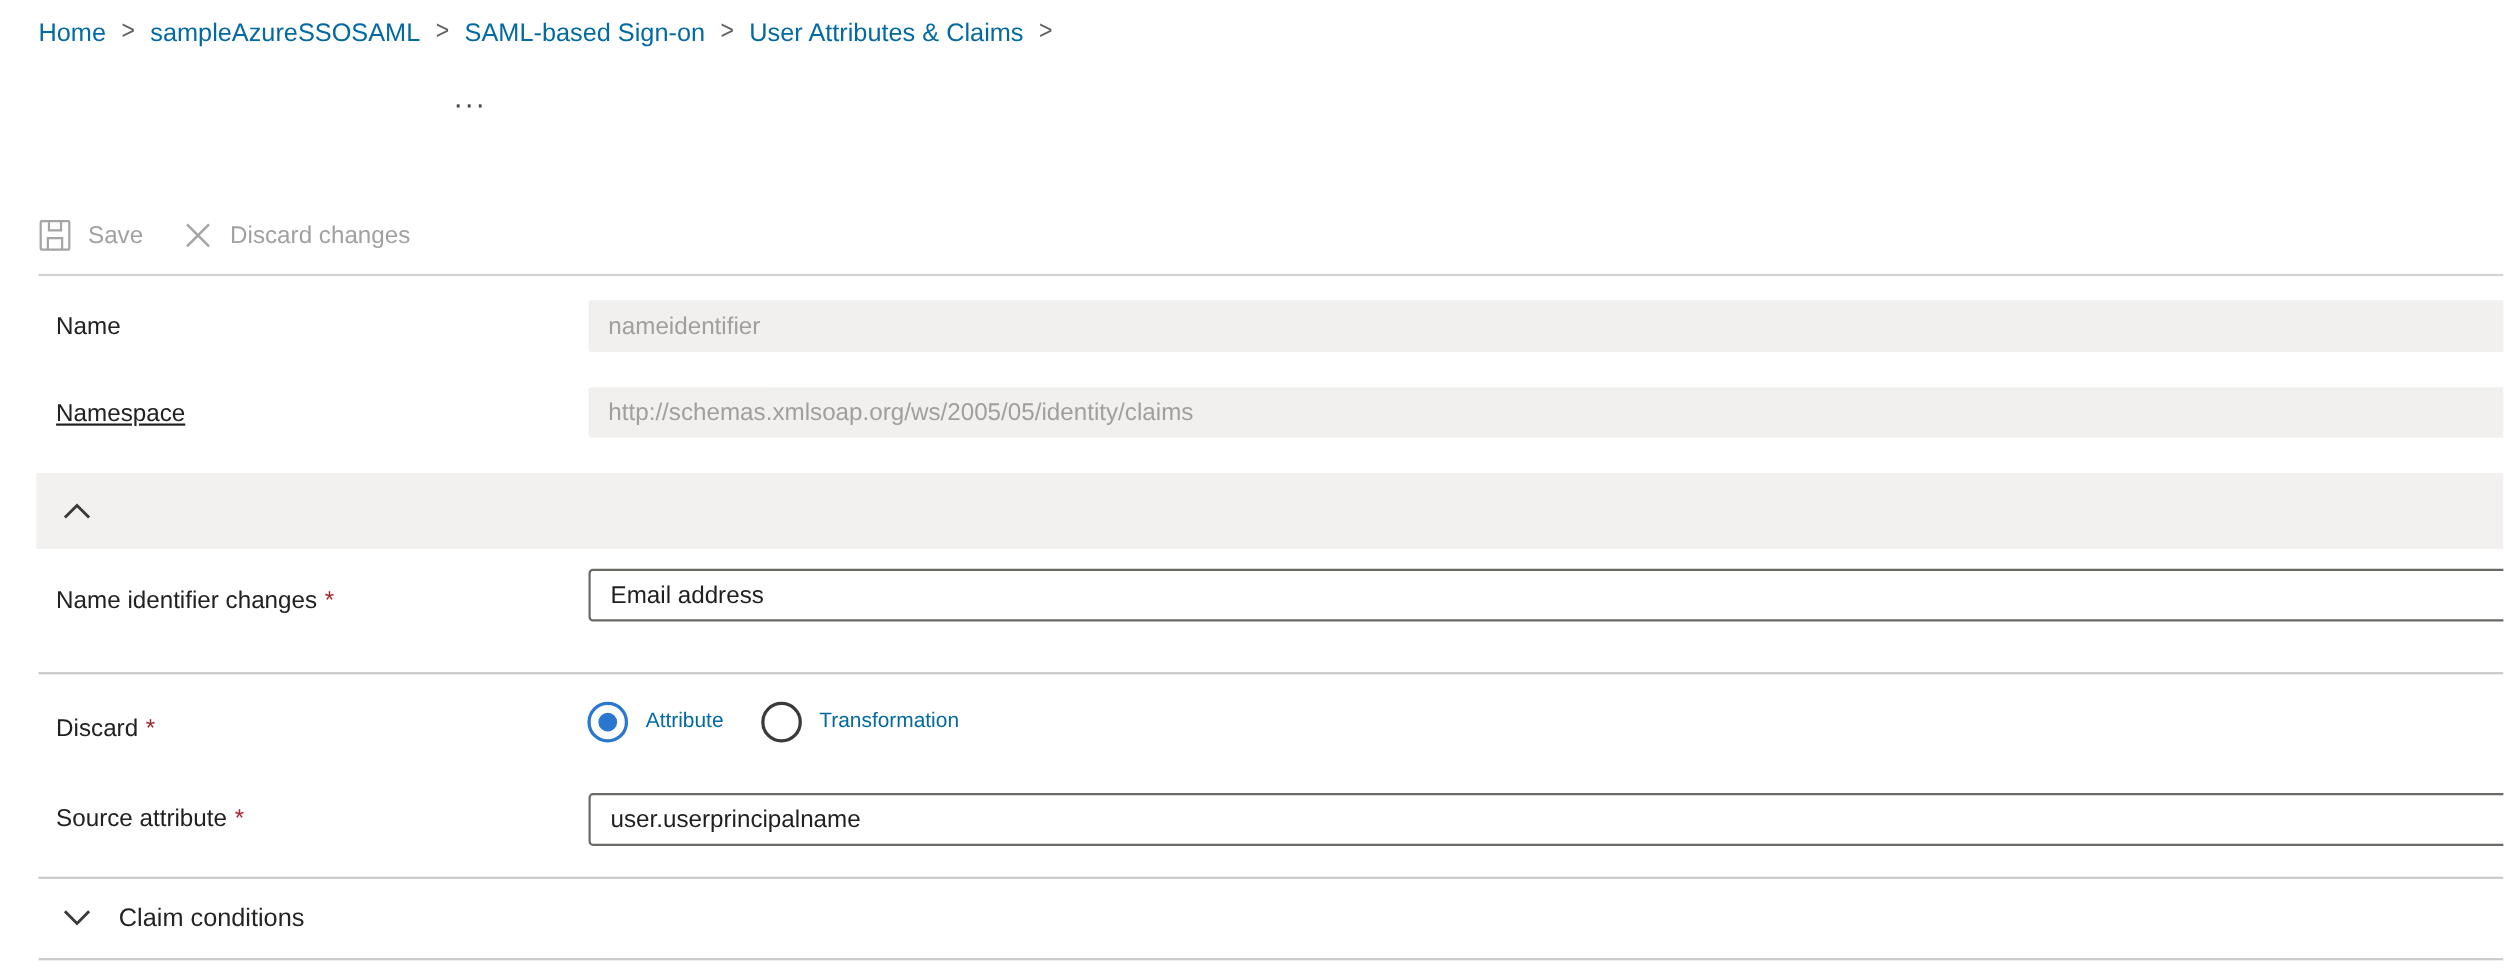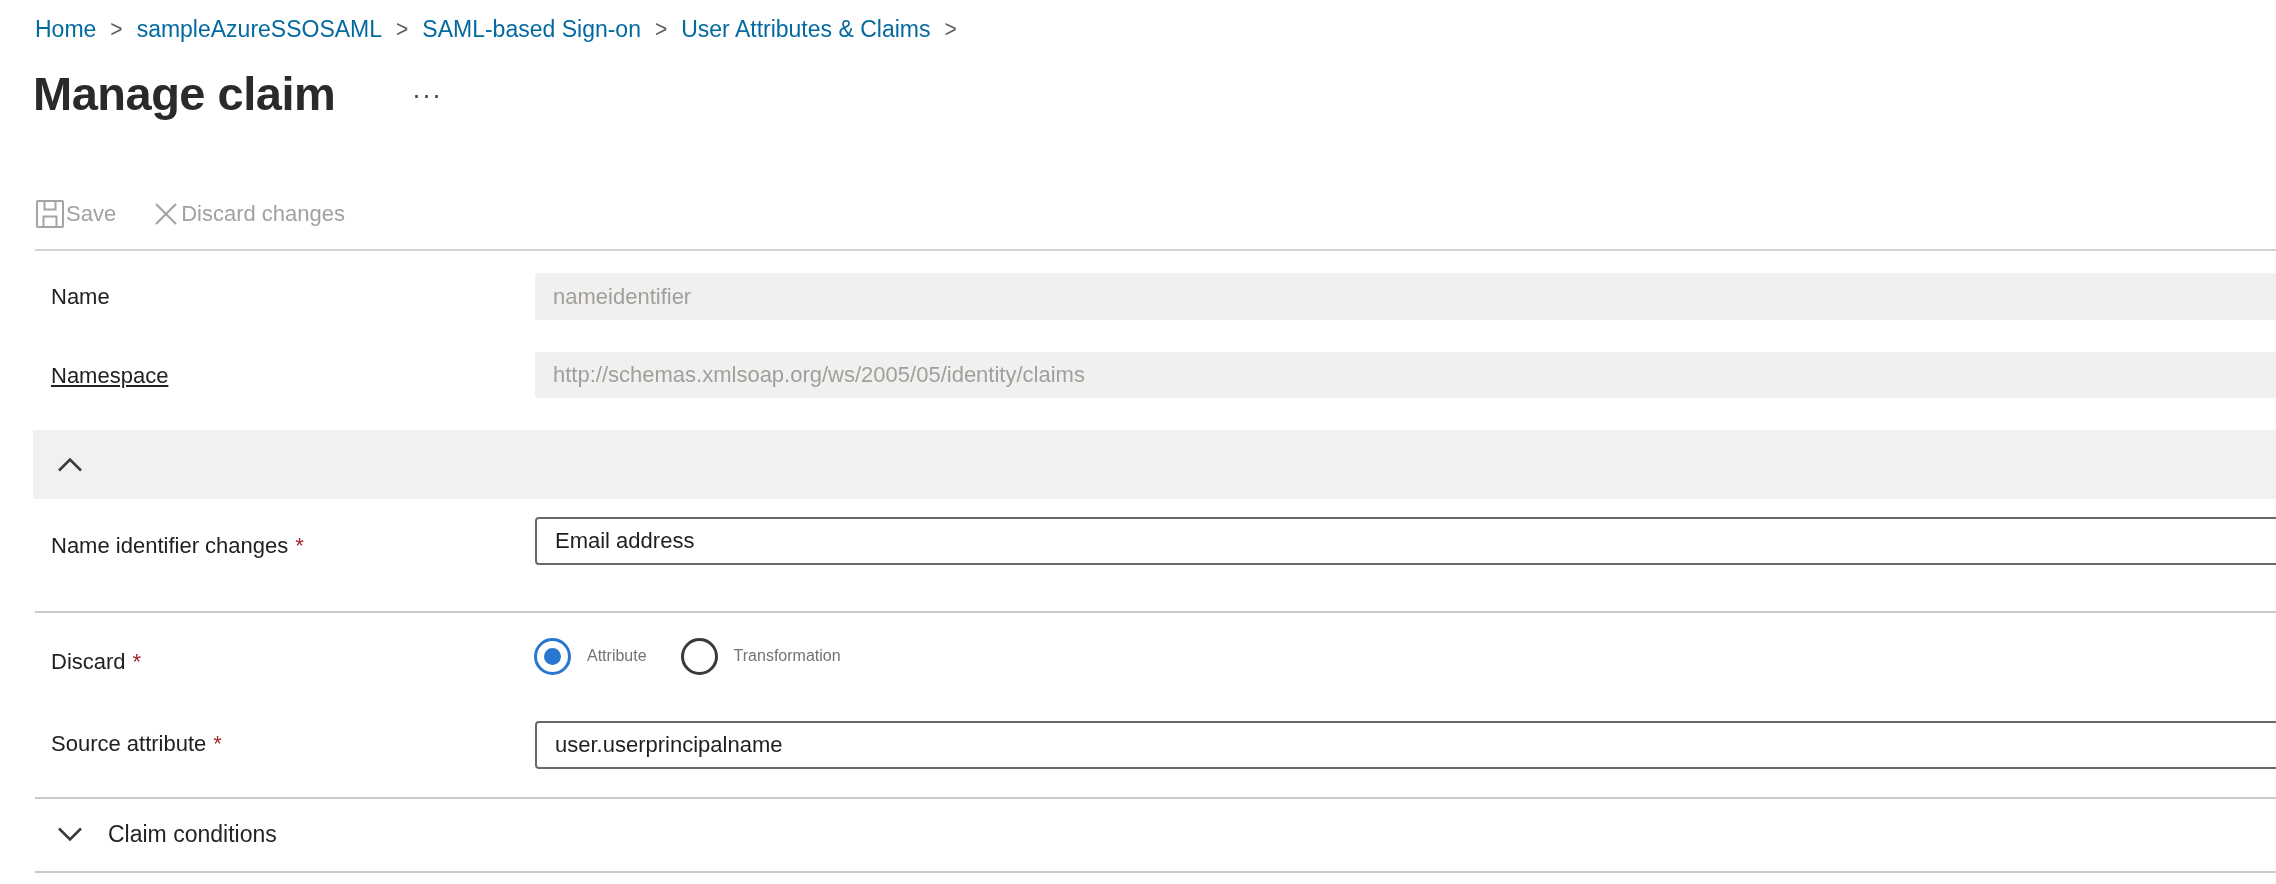--- a/index.html
+++ b/index.html
@@ -55,21 +55,21 @@
     font-family: inherit;
   }
 
   
   .toolbar {
     position: absolute;
     left: 35px; top: 192px; height: 44px;
     display: flex; align-items: center; gap: 36px;
   }
   .cmd {
-    display: flex; align-items: center; gap: 1px;
+    display: flex; align-items: center; gap: 15px;
     background: none; border: none;
     font-family: inherit;
     font-size: 22px;
     color: #a3a1a0;
     cursor: default;
     text-align: center;
   }
   .cmd svg { display: block; }
 
   
@@ -155,22 +155,22 @@
     cursor: pointer;
     flex: 0 0 auto;
   }
   .radio.selected { border: 3px solid #2b76cf; }
   .radio.selected .dot {
     width: 17px; height: 17px; border-radius: 50%;
     background: #2b76cf;
   }
   .radio.unselected { border: 3px solid #3b3a39; }
   .radio-label {
-    font-size: 16px;
-    color: #737373;
+    font-size: 19px;
+    color: #0369a1;
     margin-left: 16px;
     margin-right: 34px;
     cursor: pointer;
     white-space: nowrap;
   }
 </style>
 </head>
 <body>
 
 <div class="page">
@@ -179,21 +179,20 @@
     <a>Home</a>
     <span class="sep">&gt;</span>
     <a>sampleAzureSSOSAML</a>
     <span class="sep">&gt;</span>
     <a>SAML-based Sign-on</a>
     <span class="sep">&gt;</span>
     <a>User Attributes &amp; Claims</a>
     <span class="sep">&gt;</span>
   </nav>
 
-  <h1 class="page-title">Manage claim</h1>
   <button class="more-btn">···</button>
 
   <div class="toolbar">
     <button class="cmd">
       <svg width="30" height="30" viewBox="0 0 30 30" fill="none" stroke="#a6a4a2" stroke-width="2">
         <rect x="2" y="2" width="26" height="26" rx="1"></rect>
         <path d="M9.5 2 V10.5 H20.5 V2"></path>
         <path d="M8.5 28 V17.5 H21.5 V28"></path>
       </svg>
       <span>Save</span>

